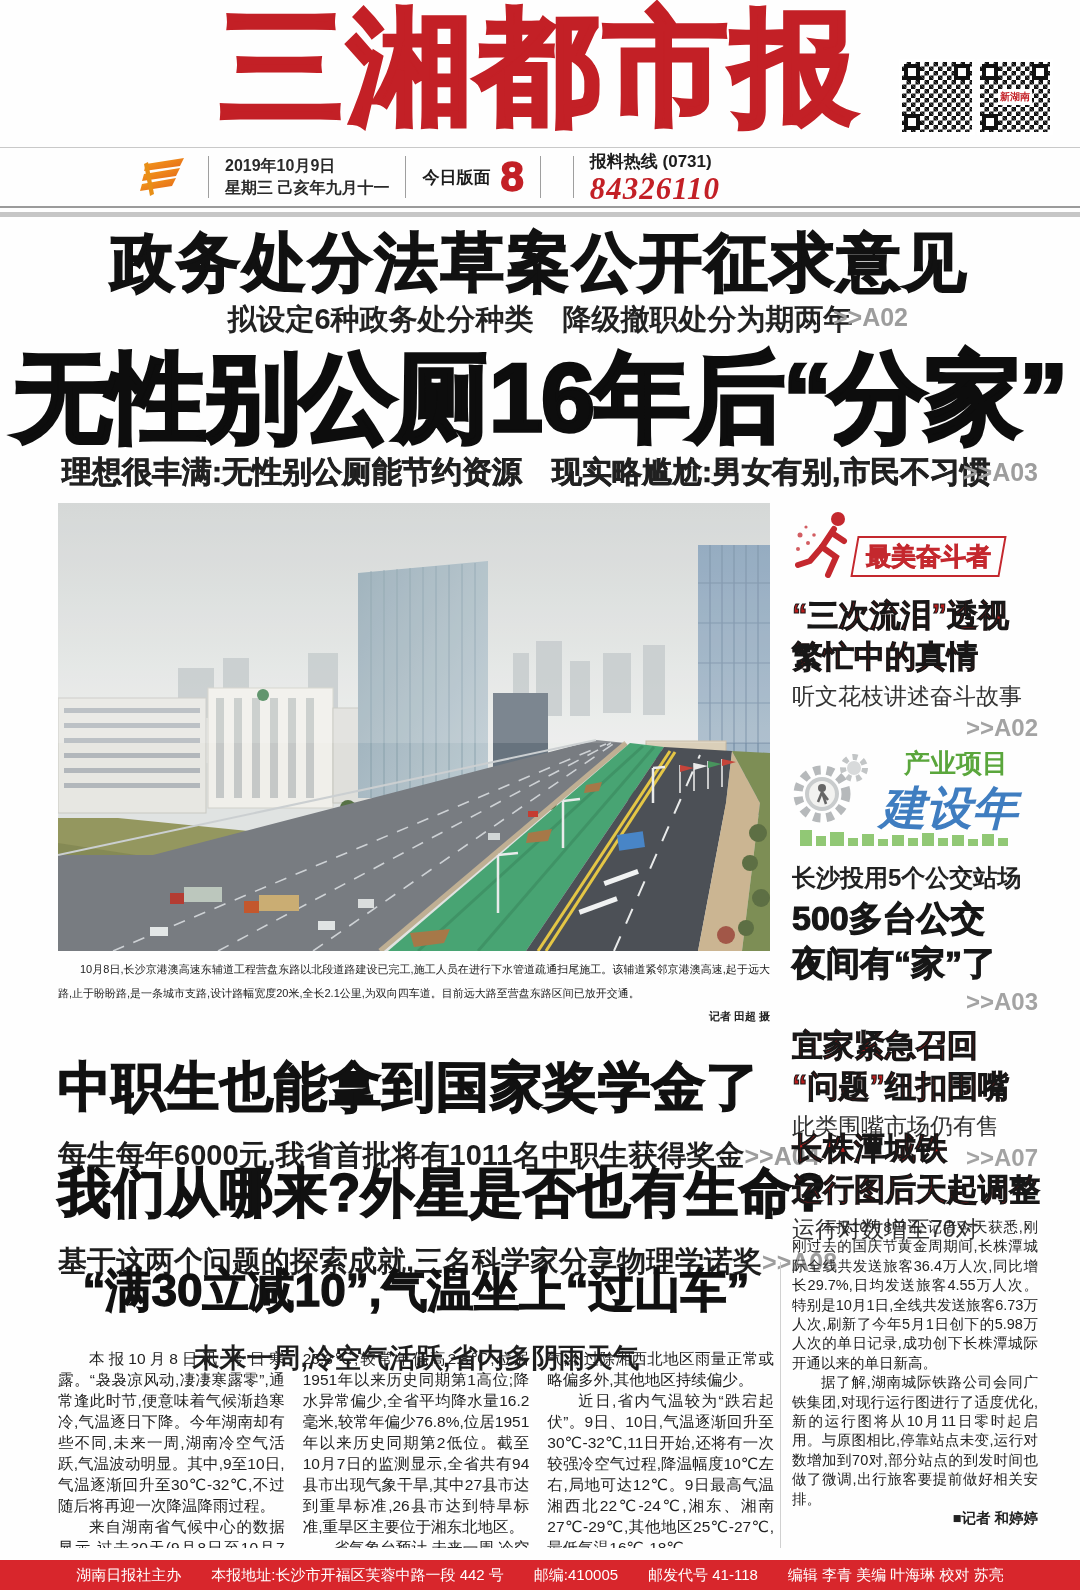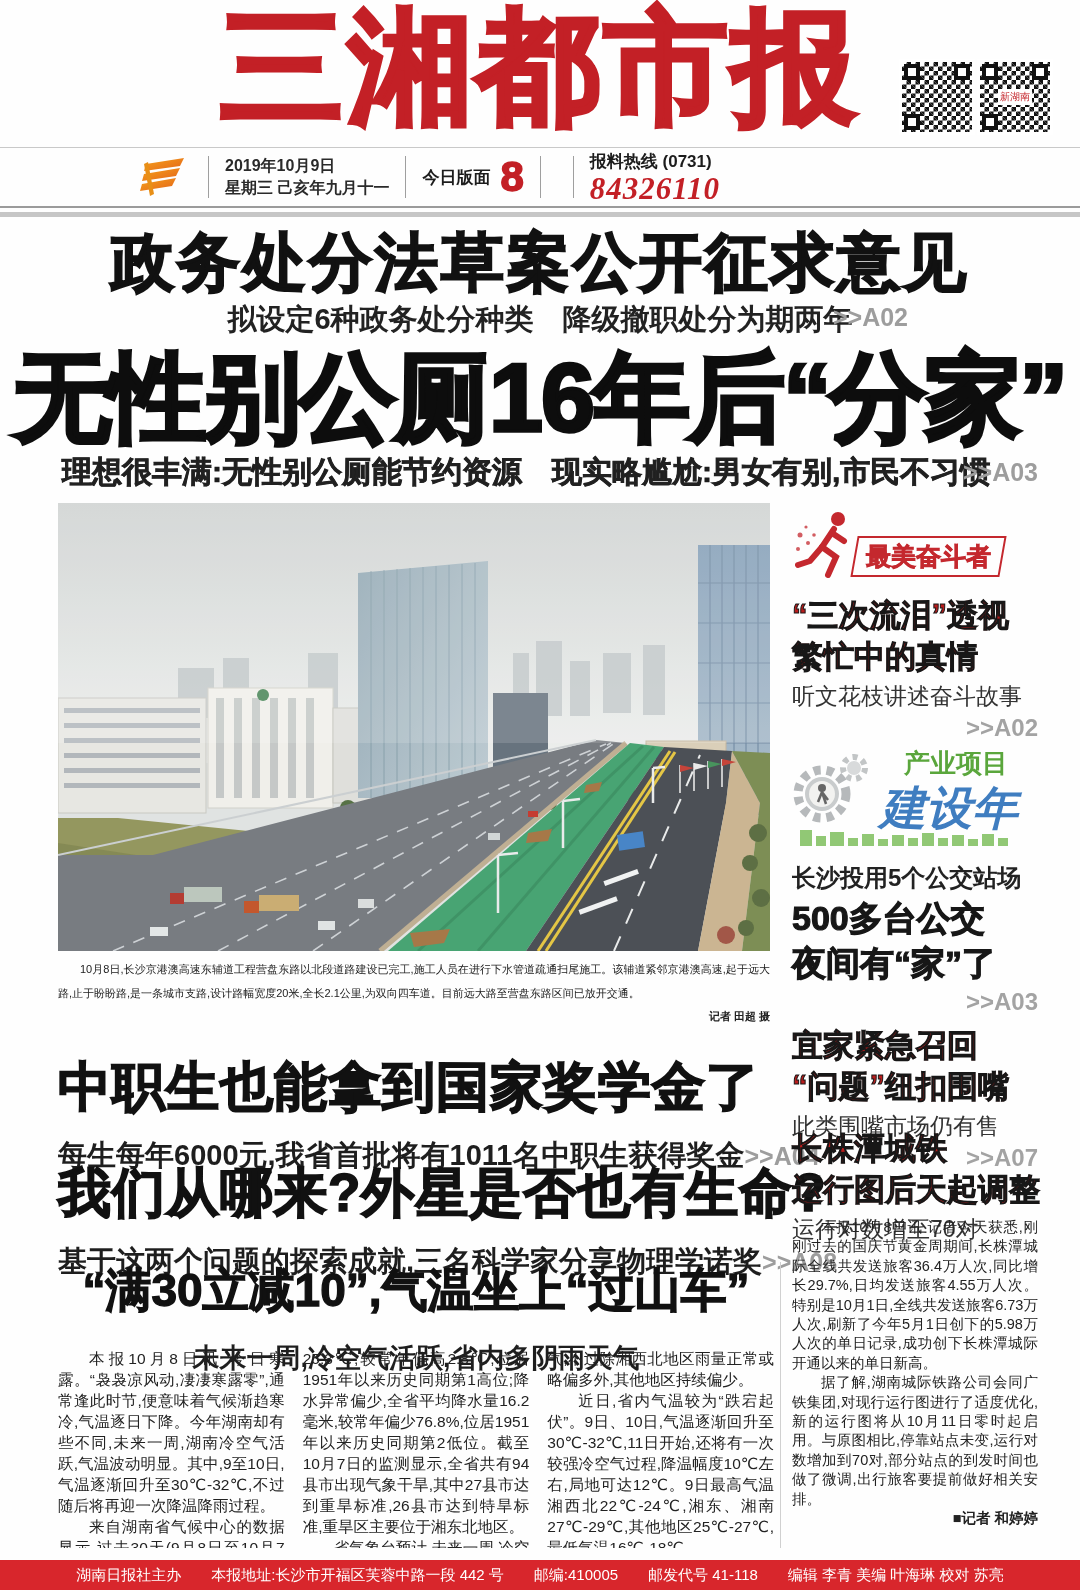--- a/index.html
+++ b/index.html
@@ -11,21 +11,21 @@
   .masthead-title{left:0;right:0;top:-14px;text-align:center;font-size:124px;font-weight:900;
     color:#c32026;-webkit-text-stroke:4px #c32026;letter-spacing:4px;white-space:nowrap;}
   .qr-wrap{left:902px;top:62px;display:flex;gap:8px;}
   .qr{width:70px;height:70px;position:relative;background:
       linear-gradient(45deg,#111 25%,transparent 25%,transparent 75%,#111 75%),
       linear-gradient(45deg,#111 25%,#fff 25%,#fff 75%,#111 75%);
       background-size:9px 9px;background-position:0 0,4.5px 4.5px;outline:3px solid #fff;}
   .qr .finder{position:absolute;width:16px;height:16px;border:4px solid #111;background:#fff;box-sizing:border-box;}
   .qr .f1{left:2px;top:2px}.qr .f2{right:2px;top:2px}.qr .f3{left:2px;bottom:2px}
   .qr .center-label{position:absolute;left:50%;top:50%;transform:translate(-50%,-50%);
-    background:#fff;color:#c32026;font-size:10px;font-weight:400;padding:1px 2px;white-space:nowrap;}
+    background:#fff;color:#c32026;font-size:10px;font-weight:700;padding:1px 2px;white-space:nowrap;}
 
   
   .hline{left:0;width:1080px;background:#c9c9c9;}
   .info-bar{left:140px;top:150px;width:900px;height:54px;display:flex;align-items:center;}
   .info-2l{font-size:16px;line-height:1.35;font-weight:600;color:#2a2a2a;white-space:nowrap;}
   .vdiv{width:1px;height:42px;background:#9f9f9f;margin:0 16px;}
   .pages{display:flex;align-items:center;}
   .pages-label{font-size:17px;font-weight:800;}
   .pages-num{font-size:42px;font-weight:900;color:#c32026;margin-left:10px;-webkit-text-stroke:1.5px #c32026;}
   .hotline-label{font-size:17px;font-weight:800;white-space:nowrap;}

